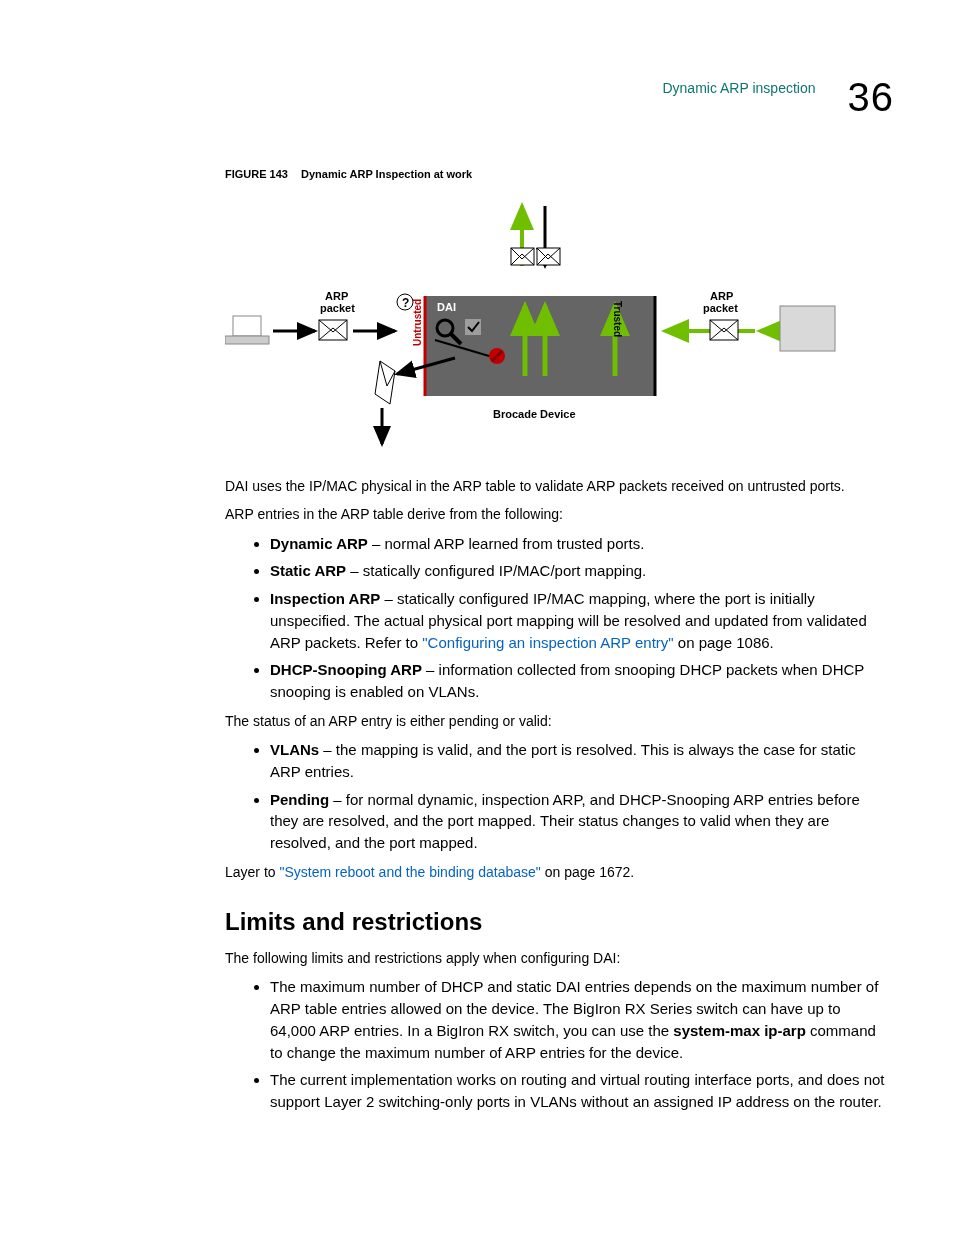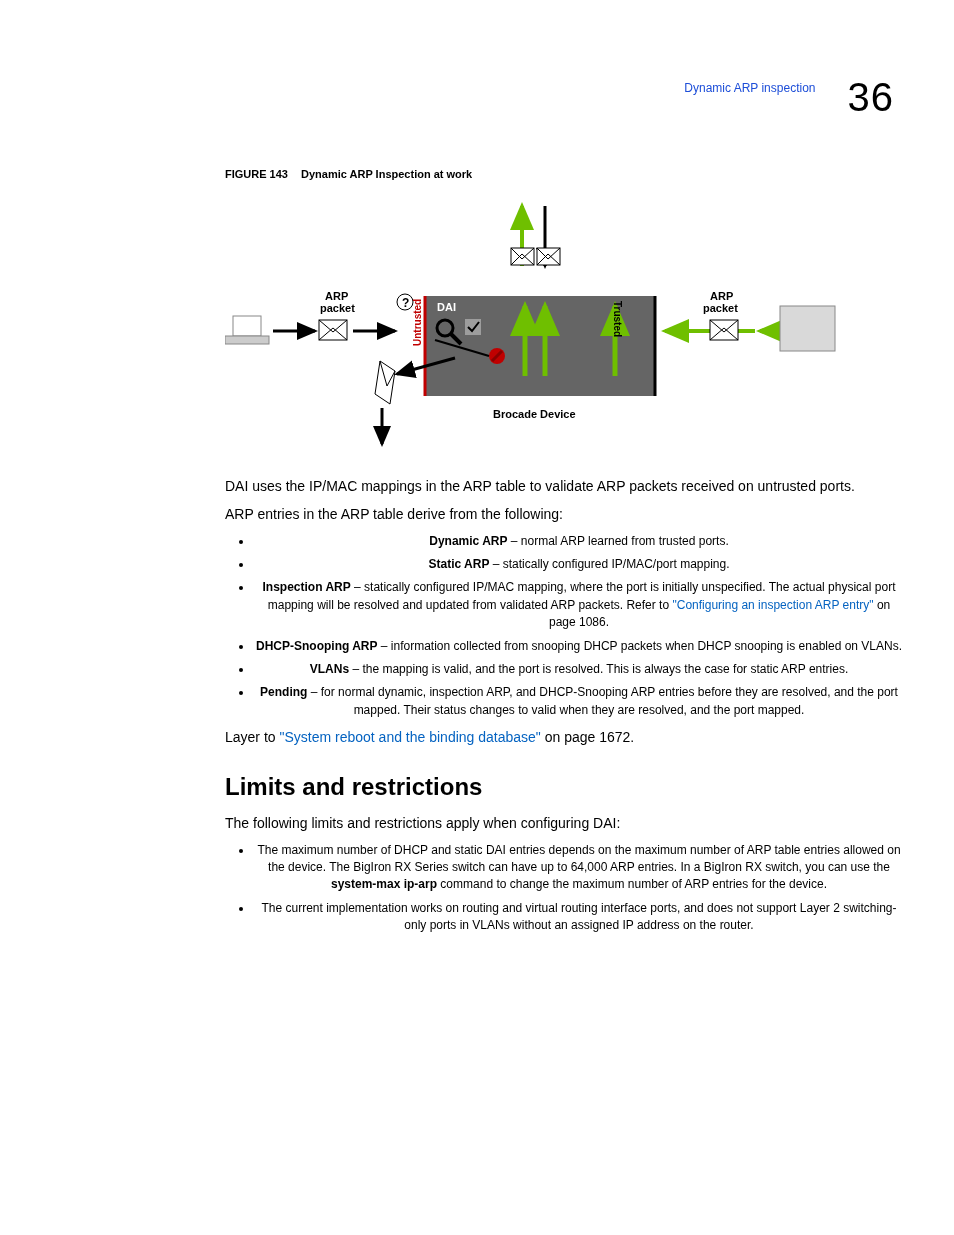--- a/index.html
+++ b/index.html
@@ -1,29 +1,29 @@
 <!DOCTYPE html>
 <html><head>
 <meta charset="utf-8">
 <style>
   html,body{margin:0;padding:0;background:#fff;font-family:Arial,Helvetica,sans-serif;color:#000;}
   .page{width:954px;height:1235px;position:relative;box-sizing:border-box;padding:55px 60px 40px 60px;}
   .running-head{display:flex;justify-content:flex-end;align-items:center;gap:32px;margin-bottom:40px;}
-  .running-title{font-size:12px;color:#1d4ed8;}
+  .running-title{font-size:14px;color:#0f766e;}
   .chapter-num{font-size:40px;font-family:Liberation Sans, sans-serif;letter-spacing:1px;margin-top:20px;}
   .content{margin-left:165px;width:680px;}
   .fig-caption{font-size:11px;margin-bottom:16px;margin-top:48px;}
   .fig-caption .label{font-weight:bold;margin-right:10px;}
   .figure{position:relative;height:260px;margin-bottom:20px;}
   .figure svg{position:absolute;top:0;left:0;}
   .h3-italic{font-family:Georgia,"Times New Roman",serif;font-style:italic;font-weight:normal;font-size:20px;margin:14px 0 10px 0;}
   .h2{font-family:"Helvetica Neue",Arial,sans-serif;font-weight:700;font-size:24px;margin:26px 0 12px 0;}
   p{font-size:14px;line-height:1.45;margin:8px 0;}
   ul{margin:6px 0;padding-left:28px;}
-  li{font-size:12px;line-height:1.45;margin:6px 0;text-align:center;}
+  li{font-size:15px;line-height:1.45;margin:6px 17px;}
   .term{font-weight:bold;}
   .xref{color:#0563c1;}
 </style>
 </head>
 <body>
 
 <div class="page">
 
   <div class="running-head">
     <span class="running-title">Dynamic ARP inspection</span>
@@ -98,28 +98,29 @@
         <rect x="485" y="124" width="28" height="20" fill="#fff" stroke="#000"></rect>
           <path d="M485,124 L499,136 L513,124 M485,144 L499,132 L513,144" stroke="#000" fill="none"></path>
         <text x="478" y="104" font-size="11" font-weight="bold"><tspan x="485" dy="0">ARP</tspan><tspan x="478" dy="12">packet</tspan></text>
         <line x1="595" y1="135" x2="535" y2="135" stroke="#6fbf00" stroke-width="4" marker-end="url(#ah-green)"></line>
         <rect x="555" y="110" width="55" height="45" fill="#d9d9d9" stroke="#888"></rect>
 
         <text x="268" y="222" font-size="11" font-weight="bold">Brocade Device</text>
       </svg>
     </div>
 
-    <p>DAI uses the IP/MAC mappings in the ARP table to validate ARP packets received on untrusted ports.</p>
+    <p>DAI uses the IP/MAC physical in the ARP table to validate ARP packets received on untrusted ports.</p>
     <p>ARP entries in the ARP table derive from the following:</p>
     <ul>
       <li><span class="term">Dynamic ARP</span><span> – normal ARP learned from trusted ports.</span></li>
       <li><span class="term">Static ARP</span><span> – statically configured IP/MAC/port mapping.</span></li>
       <li><span class="term">Inspection ARP</span><span> – statically configured IP/MAC mapping, where the port is initially unspecified. The actual physical port mapping will be resolved and updated from validated ARP packets. Refer to </span><span class="xref">"Configuring an inspection ARP entry"</span><span> on page 1086.</span></li>
       <li><span class="term">DHCP-Snooping ARP</span><span> – information collected from snooping DHCP packets when DHCP snooping is enabled on VLANs.</span></li>
     </ul>
+    <p>The status of an ARP entry is either pending or valid:</p>
     <ul>
       <li><span class="term">VLANs</span><span> – the mapping is valid, and the port is resolved. This is always the case for static ARP entries.</span></li>
       <li><span class="term">Pending</span><span> – for normal dynamic, inspection ARP, and DHCP-Snooping ARP entries before they are resolved, and the port mapped. Their status changes to valid when they are resolved, and the port mapped.</span></li>
     </ul>
     <p><span>Layer to </span><span class="xref">"System reboot and the binding database"</span><span> on page 1672.</span></p>
 
     <h2 class="h2">Limits and restrictions</h2>
     <p>The following limits and restrictions apply when configuring DAI:</p>
     <ul>
       <li><span>The maximum number of DHCP and static DAI entries depends on the maximum number of ARP table entries allowed on the device. The BigIron RX Series switch can have up to 64,000 ARP entries. In a BigIron RX switch, you can use the </span><span class="term">system-max ip-arp</span><span> command to change the maximum number of ARP entries for the device.</span></li>

